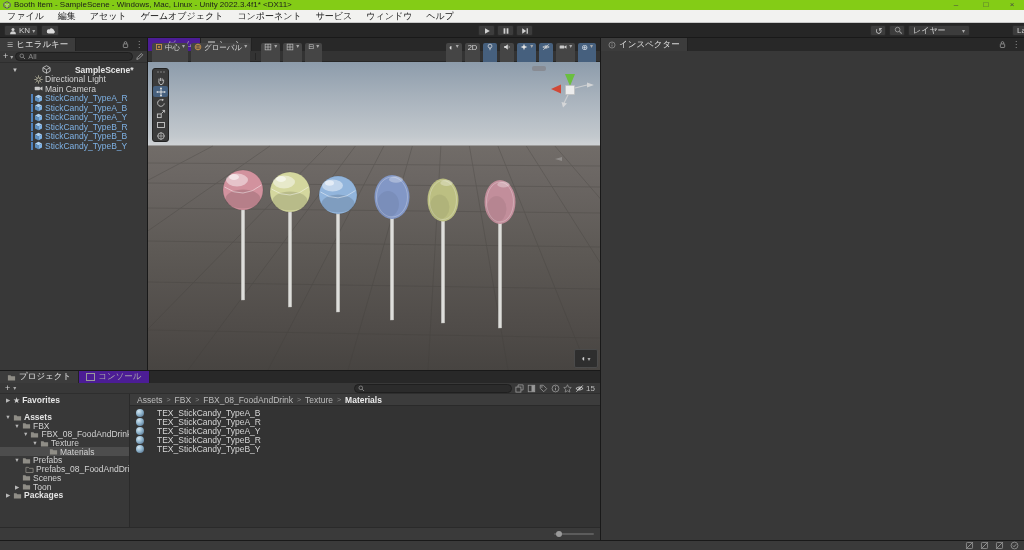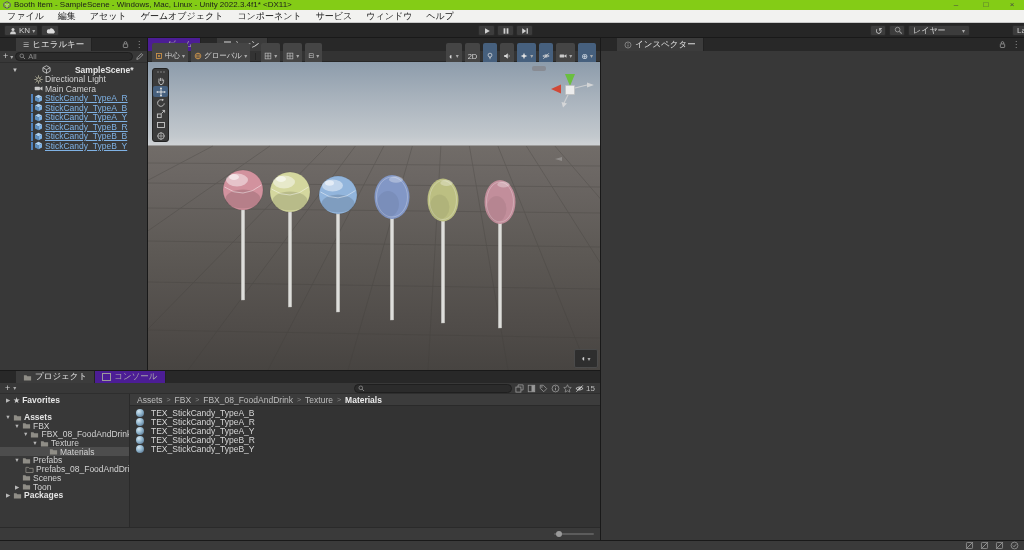--- a/index.html
+++ b/index.html
@@ -25,44 +25,44 @@
   #toolbar{left:0;top:23px;width:1024px;height:15px;background:#262626;border-bottom:1px solid #191919;box-sizing:border-box;}
   .tbtn{position:absolute;top:2px;height:11px;background:#3c3c3c;border:1px solid #2a2a2a;border-radius:2px;
         box-sizing:border-box;display:flex;align-items:center;gap:2px;
         font-size:8px;color:#d2d2d2;padding:0 4px;}
   .caret{font-size:6px;color:#aaa;line-height:1;}
 
   
   .tabsbar{position:absolute;left:0;top:0;right:0;height:13px;background:#282828;display:flex;align-items:stretch;}
   .tab{display:flex;align-items:center;gap:3px;padding:0 7px;font-size:8.5px;color:#ababab;background:#4c1d95;
        border-right:1px solid #222;}
-  .tab.active{background:#3c3c3c;color:#e4e4e4;margin-left:16px;}
+  .tab.active{background:#3c3c3c;color:#e4e4e4;}
   .tabsbar .right{margin-left:auto;display:flex;align-items:center;gap:5px;padding-right:4px;color:#9a9a9a;}
   .kebab{font-size:8px;color:#9a9a9a;line-height:1;}
 
   
   #hierarchy{left:0;top:38px;width:148px;height:332px;background:#383838;border-right:1px solid #191919;box-sizing:border-box;}
   .minibar{position:absolute;left:0;top:13px;right:0;height:12px;display:flex;align-items:center;gap:2px;
            padding:0 3px;border-bottom:1px solid #2e2e2e;box-sizing:border-box;}
   .srch{flex:1;height:9px;background:#2b2b2b;border:1px solid #1f1f1f;border-radius:6px;display:flex;
         align-items:center;gap:2px;padding:0 3px;font-size:7.5px;color:#8d8d8d;box-sizing:border-box;}
   .plus{font-size:9px;color:#cfcfcf;line-height:1;}
   #htree{position:absolute;left:0;top:27px;right:0;bottom:0;overflow:hidden;}
   .hrow{display:flex;align-items:center;height:9.5px;font-size:8.5px;gap:2px;padding-left:34px;position:relative;}
   .hrow.root{padding-left:12px;font-weight:bold;color:#e6e6e6;gap:24px;}
   .hrow .fold{font-size:6px;color:#c2c2c2;width:7px;}
   .pbar{position:absolute;left:31px;top:0.5px;width:2px;height:8.5px;background:transparent;}
   .hrow.prefab .pbar{background:#4f80ba;}
-  .hrow.prefab .lbl{color:#7fb2e5;text-decoration:underline;}
+  .hrow.prefab .lbl{color:#7fb2e5;}
 
   
   #sceneview{left:148px;top:38px;width:452px;height:332px;background:#383838;}
   #scenetools{position:absolute;left:0;top:13px;right:0;height:11px;background:#333333;
               border-bottom:1px solid #262626;display:flex;align-items:center;gap:3px;padding:0 4px;box-sizing:border-box;}
-  .sbtn{height:26px;background:#454545;border-radius:2px;display:flex;align-items:center;gap:2px;
+  .sbtn{height:26px;background:#454545;border-radius:2px;display:flex;gap:2px;
         padding:0 3px;font-size:7.5px;color:#d8d8d8;}
   .sbtn.on{background:#46607e;}
   .vsep{width:1px;height:7px;background:#252525;margin:0 2px;}
   #viewport{position:absolute;left:0;top:24px;width:452px;height:308px;overflow:hidden;
     background:linear-gradient(180deg,#8d9cab 0%,#a9b3bd 12%,#c2c8cd 24%,#ced1d4 26.8%,
                #716c68 27.4%,#6b6663 38%,#5d5955 62%,#504c49 86%,#474441 100%);}
   #toolstrip{position:absolute;left:4px;top:6px;width:17px;background:#3b3b3b;border:1px solid #232323;
              border-radius:3px;box-sizing:border-box;}
   .tool{height:11px;display:flex;align-items:center;justify-content:center;}
   .tool.sel{background:#46607e;border-radius:2px;}
@@ -85,21 +85,21 @@
   .trow .fold{font-size:5.5px;color:#b8b8b8;width:6px;text-align:center;}
   .trow.sel{background:#4d4d4d;}
   .trow.bold .lbl{font-weight:bold;color:#e4e4e4;}
   .d0{padding-left:5px;}.d1{padding-left:14px;}.d2{padding-left:23px;}.d3{padding-left:32px;}.d4{padding-left:41px;}
   #pcontent{flex:1;background:#333333;display:flex;flex-direction:column;}
   #crumbs{height:11px;background:#3c3c3c;border-bottom:1px solid #2a2a2a;display:flex;align-items:center;
           gap:4px;padding:0 7px;font-size:8.5px;color:#bdbdbd;}
   #crumbs .last{font-weight:bold;color:#ececec;}
   #crumbs .sep{color:#8a8a8a;font-size:7px;}
   #files{padding-top:2px;}
-  .frow{display:flex;align-items:center;height:9.2px;gap:7px;padding-left:6px;font-size:8.5px;color:#d6d6d6;}
+  .frow{display:flex;align-items:center;height:9.2px;gap:13px;padding-left:6px;font-size:8.5px;color:#d6d6d6;}
   .mat-icon{width:8px;height:8px;border-radius:50%;
             background:radial-gradient(circle at 35% 30%,#d5e7f2 0%,#8fb4cc 45%,#46607c 100%);}
   #pfooter{position:absolute;left:0;bottom:0;right:0;height:12px;background:#3a3a3a;border-top:1px solid #2a2a2a;}
   #zoomslider{position:absolute;right:6px;top:5px;width:40px;height:2px;background:#5c5c5c;border-radius:1px;}
   #zoomknob{position:absolute;left:2px;top:-2px;width:6px;height:6px;border-radius:50%;background:#9a9a9a;}
 
   
   #statusbar{left:0;top:540px;width:1024px;height:10px;background:#3a3a3a;border-top:1px solid #191919;
              box-sizing:border-box;display:flex;align-items:center;justify-content:flex-end;gap:6px;padding:0 5px;}
 </style>

